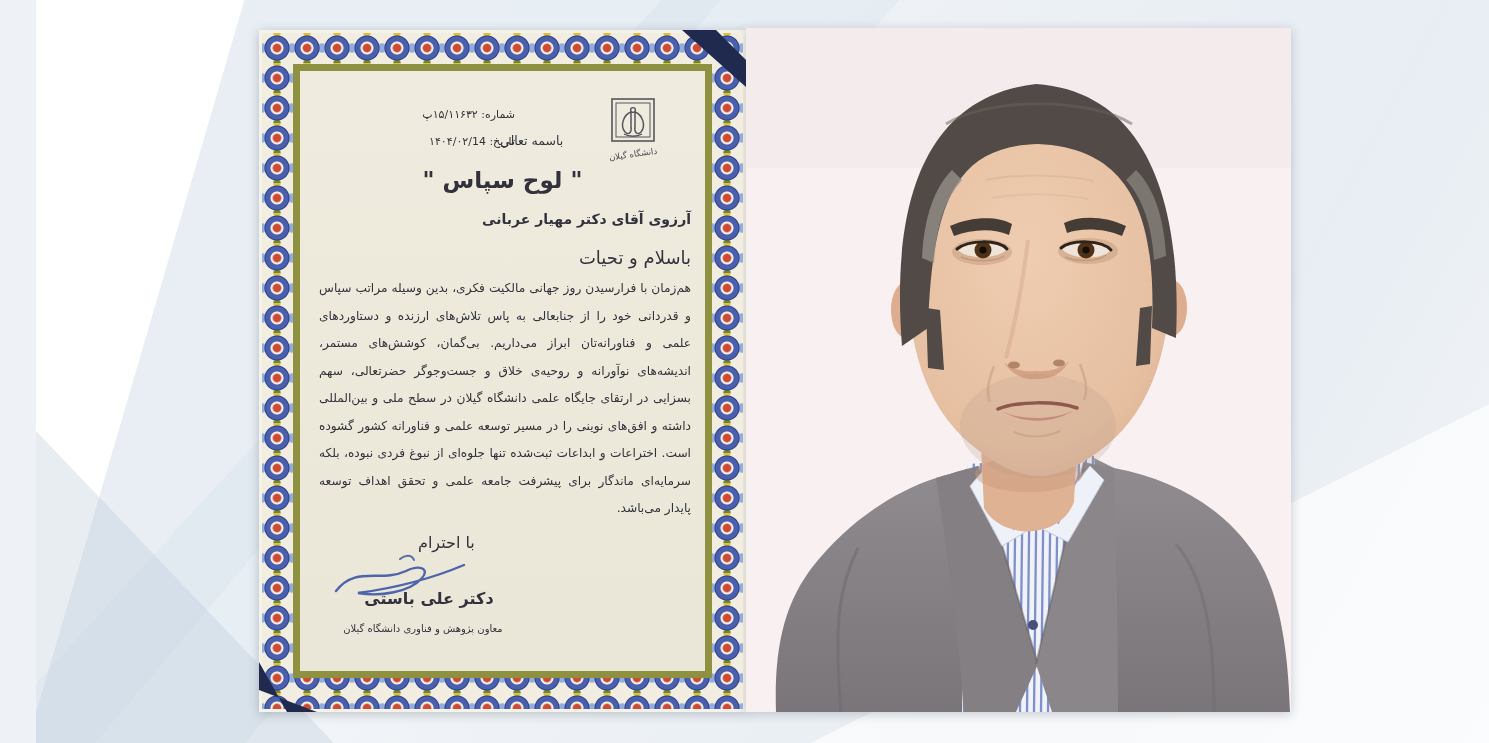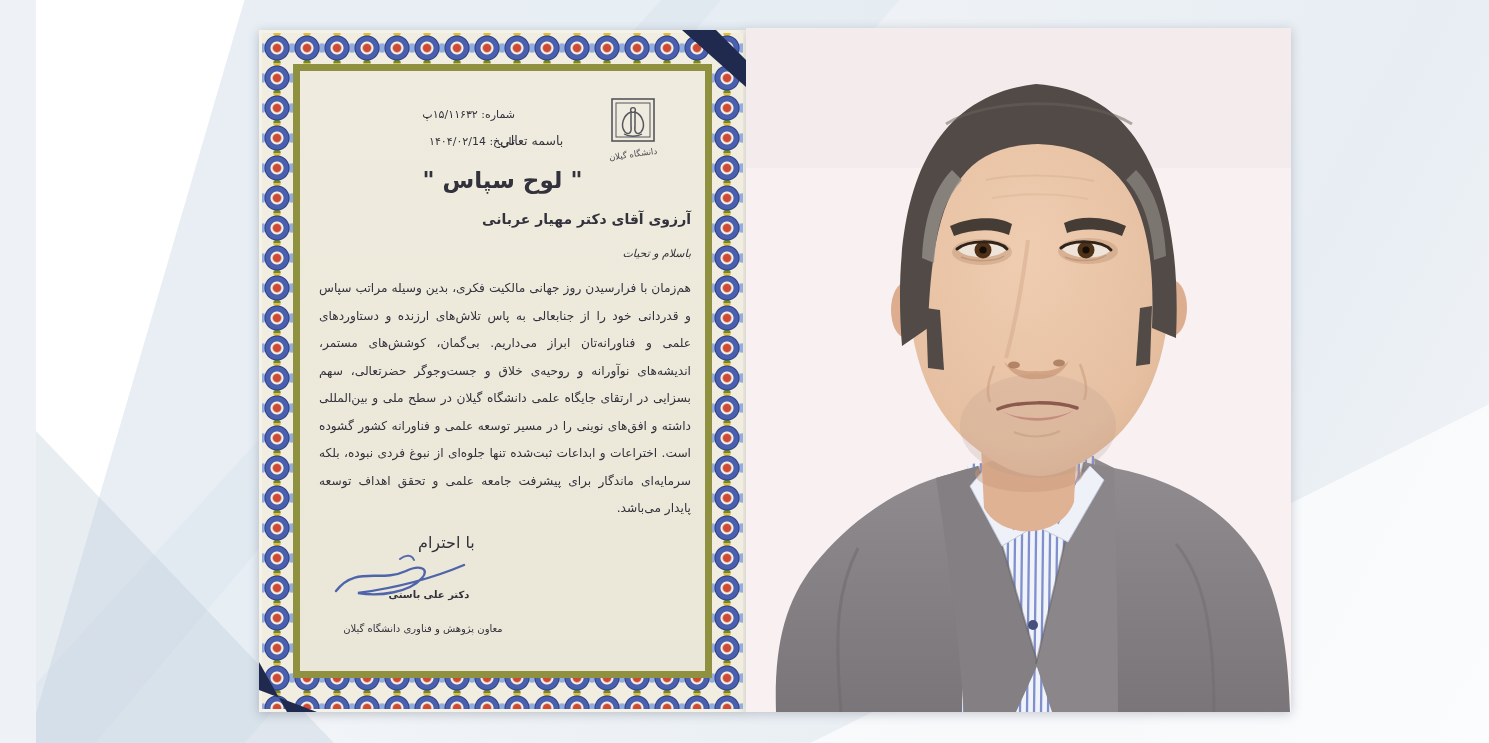--- a/index.html
+++ b/index.html
@@ -42,27 +42,27 @@
   .ribbon.tr{clip-path:polygon(423px 0,457px 0,487px 30px,487px 57px);}
   .ribbon.bl{clip-path:polygon(0 632px,0 660px,58px 682px,28px 682px);}
   
   .fa{direction:rtl;color:#33323c;}
   .meta{position:absolute;left:55px;top:30px;width:160px;font-size:11px;line-height:27px;text-align:right;}
   .besmellah{position:absolute;left:200px;top:62px;font-size:12.5px;}
   .logo-block{position:absolute;right:44px;top:26px;width:56px;text-align:center;}
   .logo-caption{font-size:8.5px;margin-top:2px;transform:rotate(-8deg);color:#4a4a52;}
   .cert-title{position:absolute;left:0;right:0;top:96px;text-align:center;font-size:23px;font-weight:bold;letter-spacing:1px;}
   .recipient{position:absolute;right:14px;top:140px;font-size:14px;font-weight:600;}
-  .salutation{position:absolute;right:14px;top:176px;font-size:11px;font-style:italic;}
+  .salutation{position:absolute;right:14px;top:176px;font-size:18px;}
   .bodytext{position:absolute;right:14px;left:19px;margin:0;font-size:12.2px;line-height:27.5px;text-align:justify;text-align-last:right;}
   .p1{top:204px;}
   .p2{top:372px;}
   .closing{position:absolute;left:118px;top:462px;font-size:16px;}
   .signature-svg{position:absolute;left:28px;top:476px;}
-  .signer-name{position:absolute;left:64px;top:518px;width:130px;text-align:center;font-size:10px;font-weight:600;}
+  .signer-name{position:absolute;left:64px;top:518px;width:130px;text-align:center;font-size:16px;font-weight:600;}
   .signer-title{position:absolute;left:8px;top:552px;width:230px;text-align:center;font-size:10px;}
   
   .portrait-photo{
     position:absolute;left:710px;top:28px;width:545px;height:684px;
     background:#f8f0f1;box-shadow:0 2px 10px rgba(50,60,80,.25);
   }
 </style>
 </head>
 <body>
 

